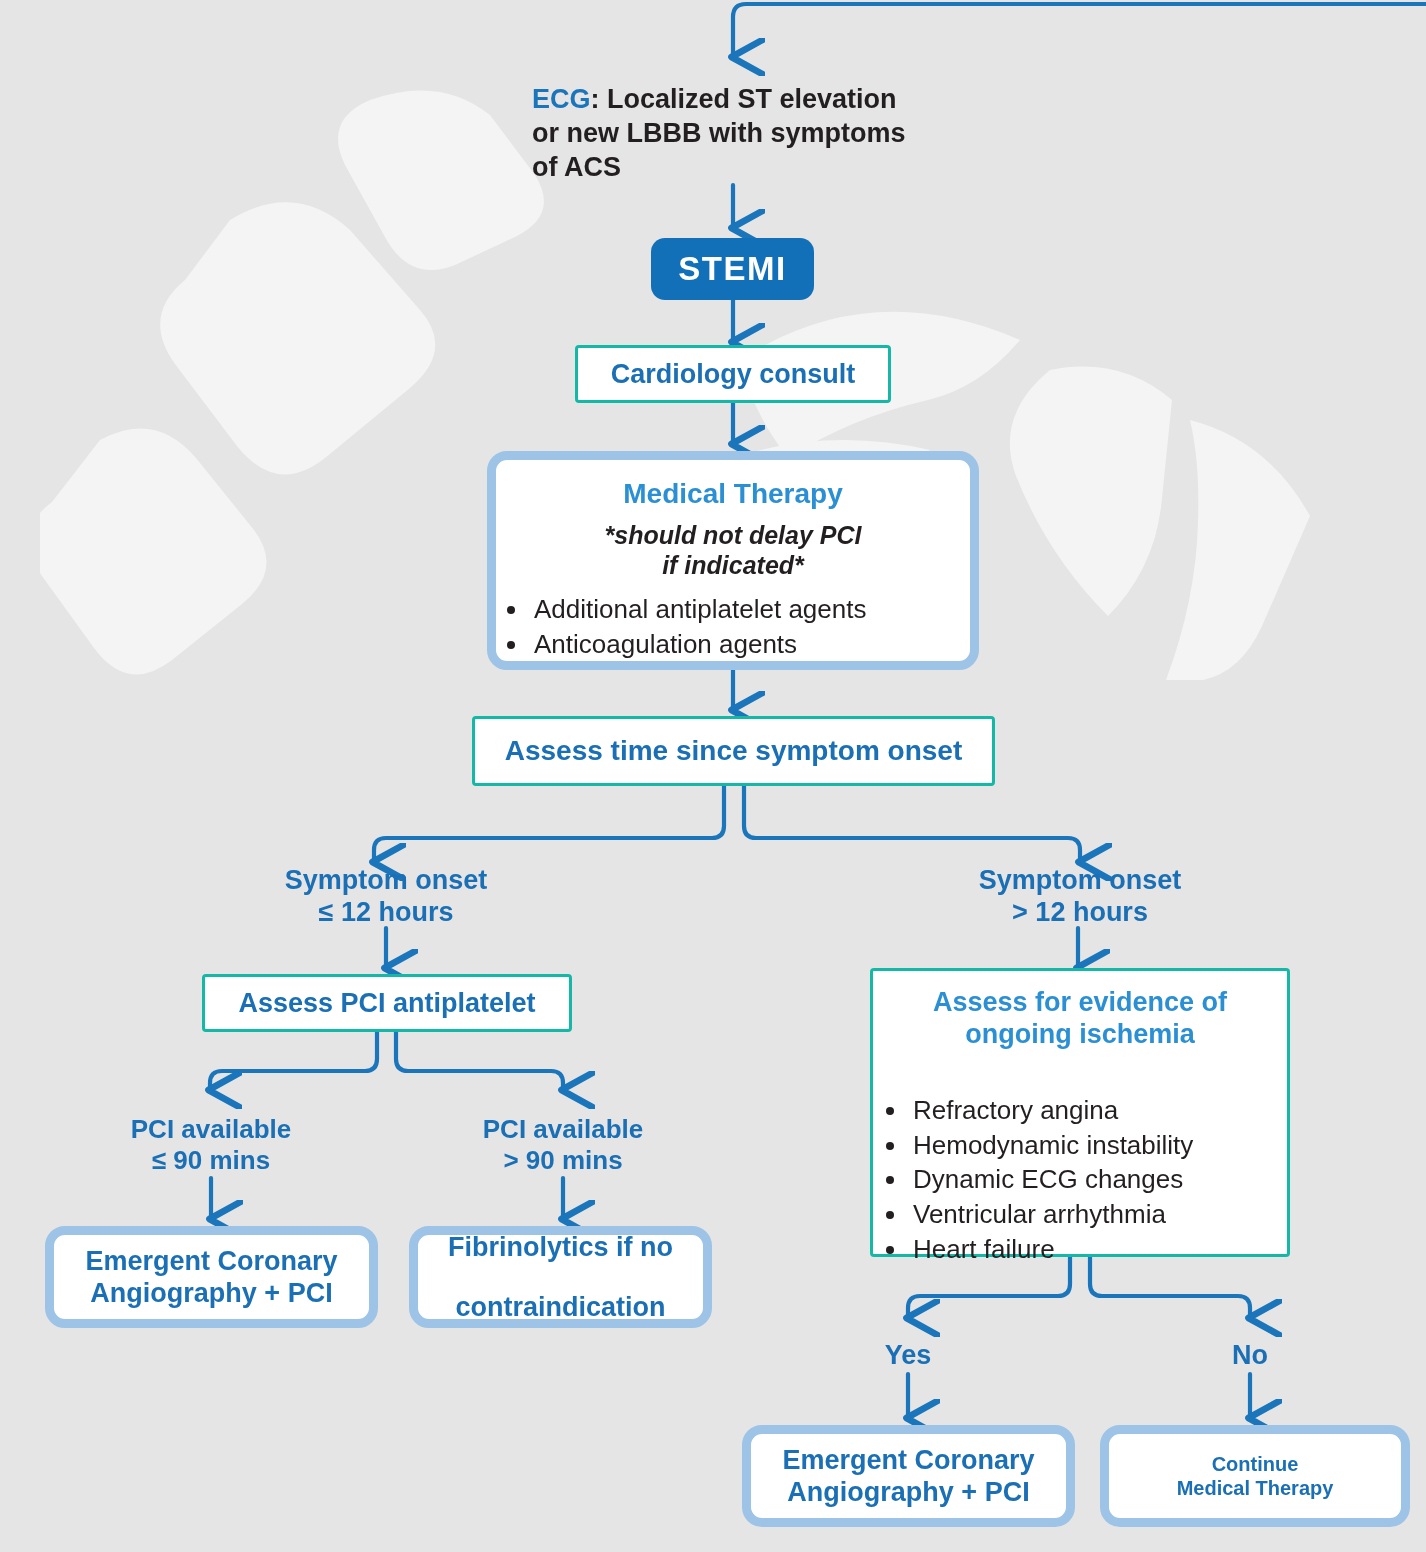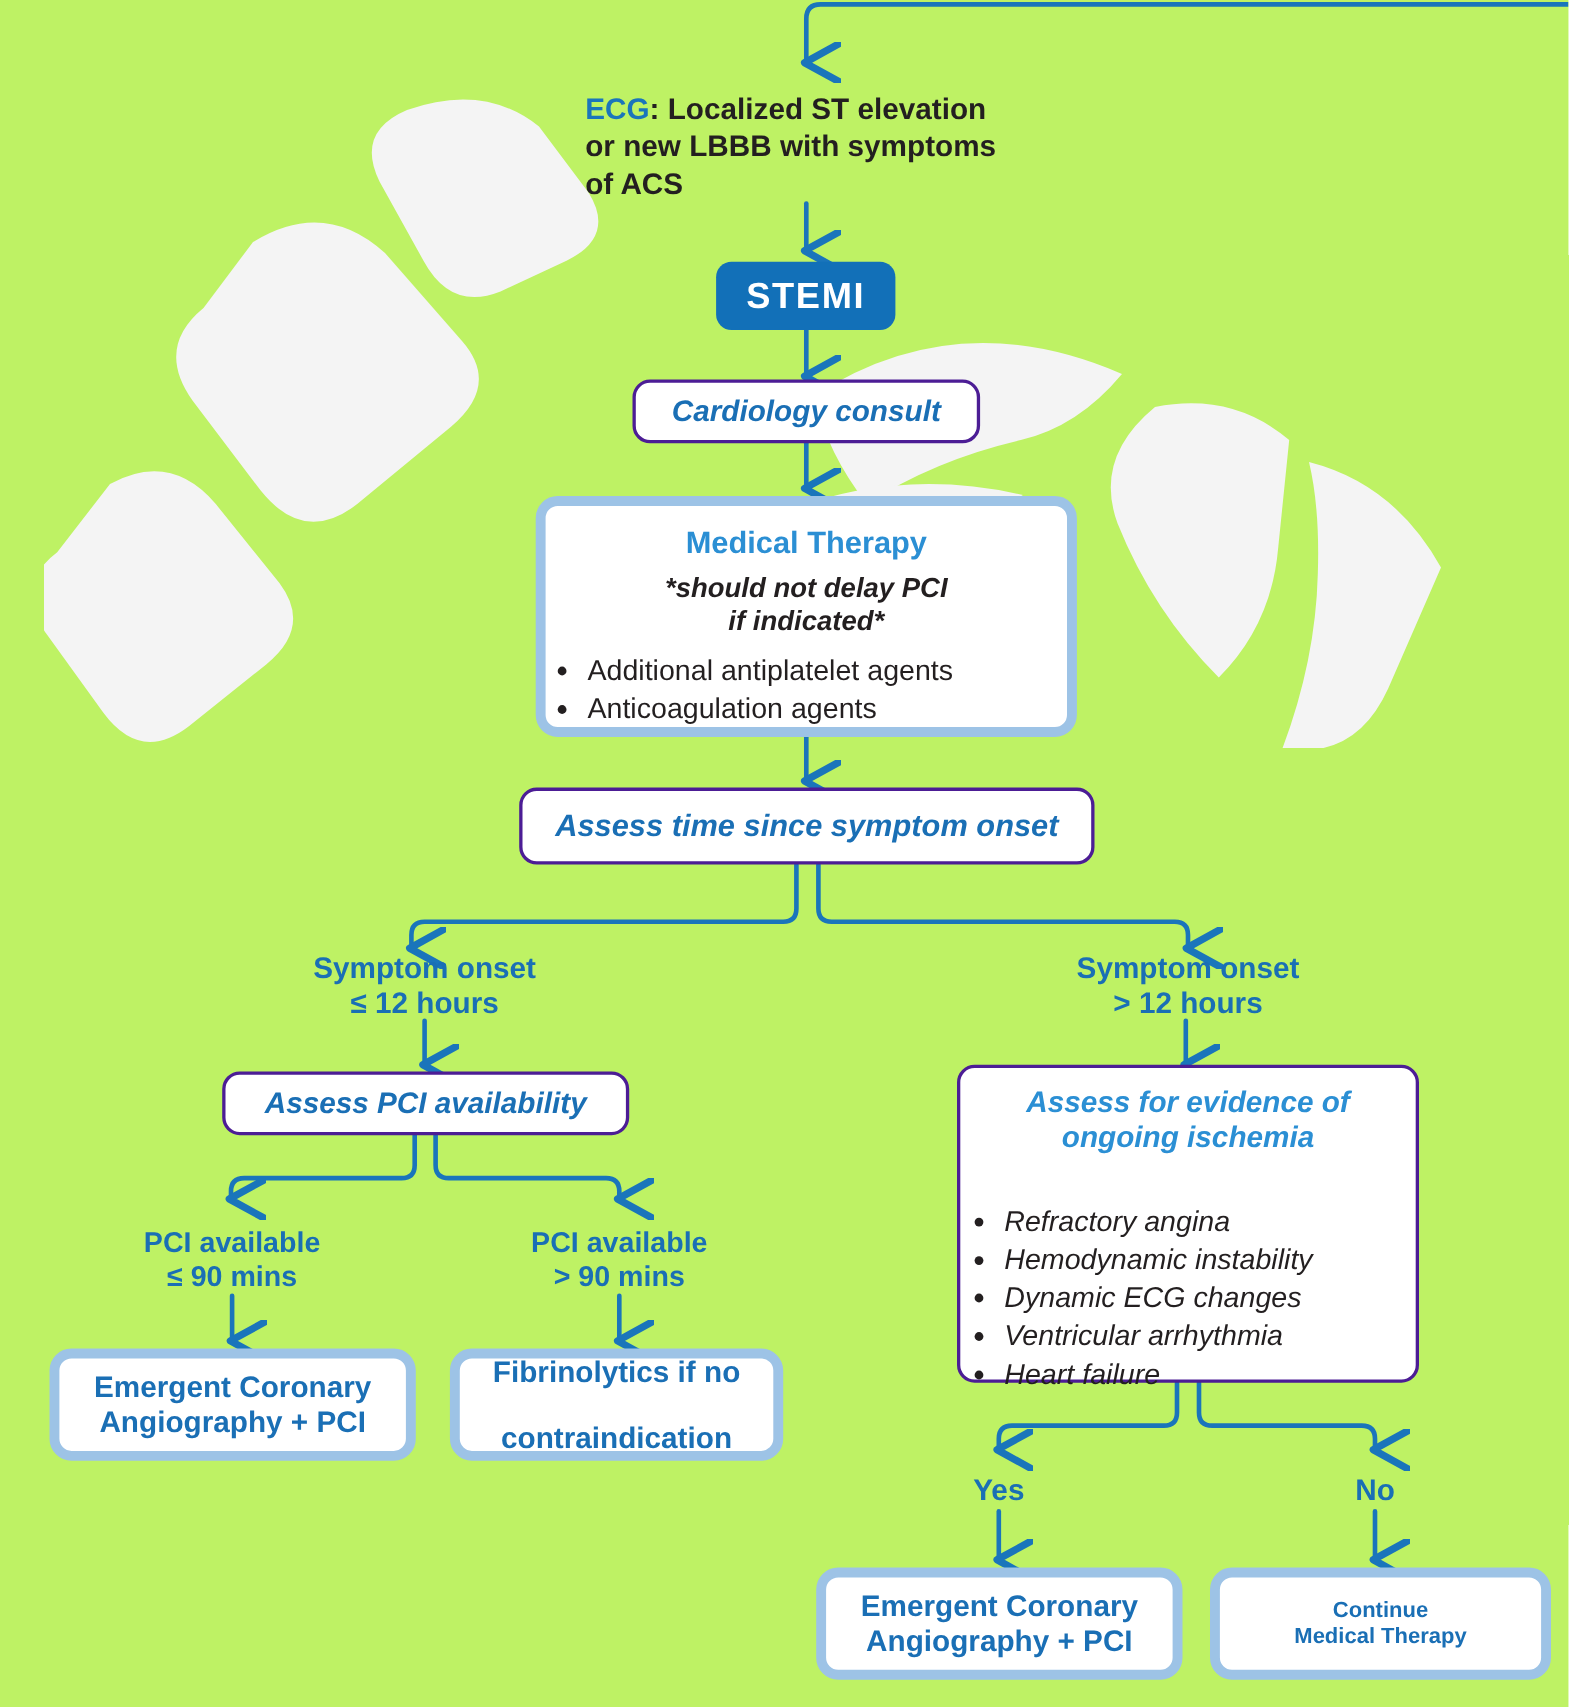--- a/index.html
+++ b/index.html
@@ -4,21 +4,21 @@
 <style>
   html,body{margin:0;padding:0;background:#ffffff;}
   body{
     font-family:"Liberation Sans","DejaVu Sans",sans-serif;
     -webkit-font-smoothing:antialiased;
   }
   #canvas{
     position:relative;
     width:1426px;
     height:1552px;
-    background:#bef264;
+    background:#e5e5e5;
     overflow:hidden;
   }
 
   
   #watermark{
     position:absolute;
     left:40px; top:60px;
     width:1300px; height:620px;
     pointer-events:none;
     z-index:0;
@@ -32,26 +32,25 @@
     display:flex;
     flex-direction:column;
     align-items:center;
     justify-content:center;
     text-align:center;
     z-index:3;
   }
 
   
   .box-thin{
-    border:3px solid #4c1d95;
-    border-radius:16px;
+    border:3px solid #14b8a6;
+    border-radius:4px;
     background:#ffffff;
     color:#1A6FB5;
     font-weight:bold;
-    font-style:italic;
   }
 
   
   .box-thick{
     border:9px solid #9DC3E6;
     border-radius:20px;
     background:#ffffff;
     color:#1A6FB5;
     font-weight:bold;
   }
@@ -208,21 +207,21 @@
     <div>Symptom onset</div>
     <div>≤ 12 hours</div>
   </div>
 
   <div class="node text-node" style="left:940px;top:866px;width:280px;height:62px;font-size:27px;">
     <div>Symptom onset</div>
     <div>&gt; 12 hours</div>
   </div>
 
   <div class="node box-thin" style="left:202px;top:974px;width:370px;height:58px;font-size:27px;">
-    <span>Assess PCI availability</span>
+    <span>Assess PCI antiplatelet</span>
   </div>
 
   <div class="node text-node" style="left:76px;top:1114px;width:270px;height:62px;font-size:26px;">
     <div>PCI available</div>
     <div>≤ 90 mins</div>
   </div>
 
   <div class="node text-node" style="left:428px;top:1114px;width:270px;height:62px;font-size:26px;">
     <div>PCI available</div>
     <div>&gt; 90 mins</div>

